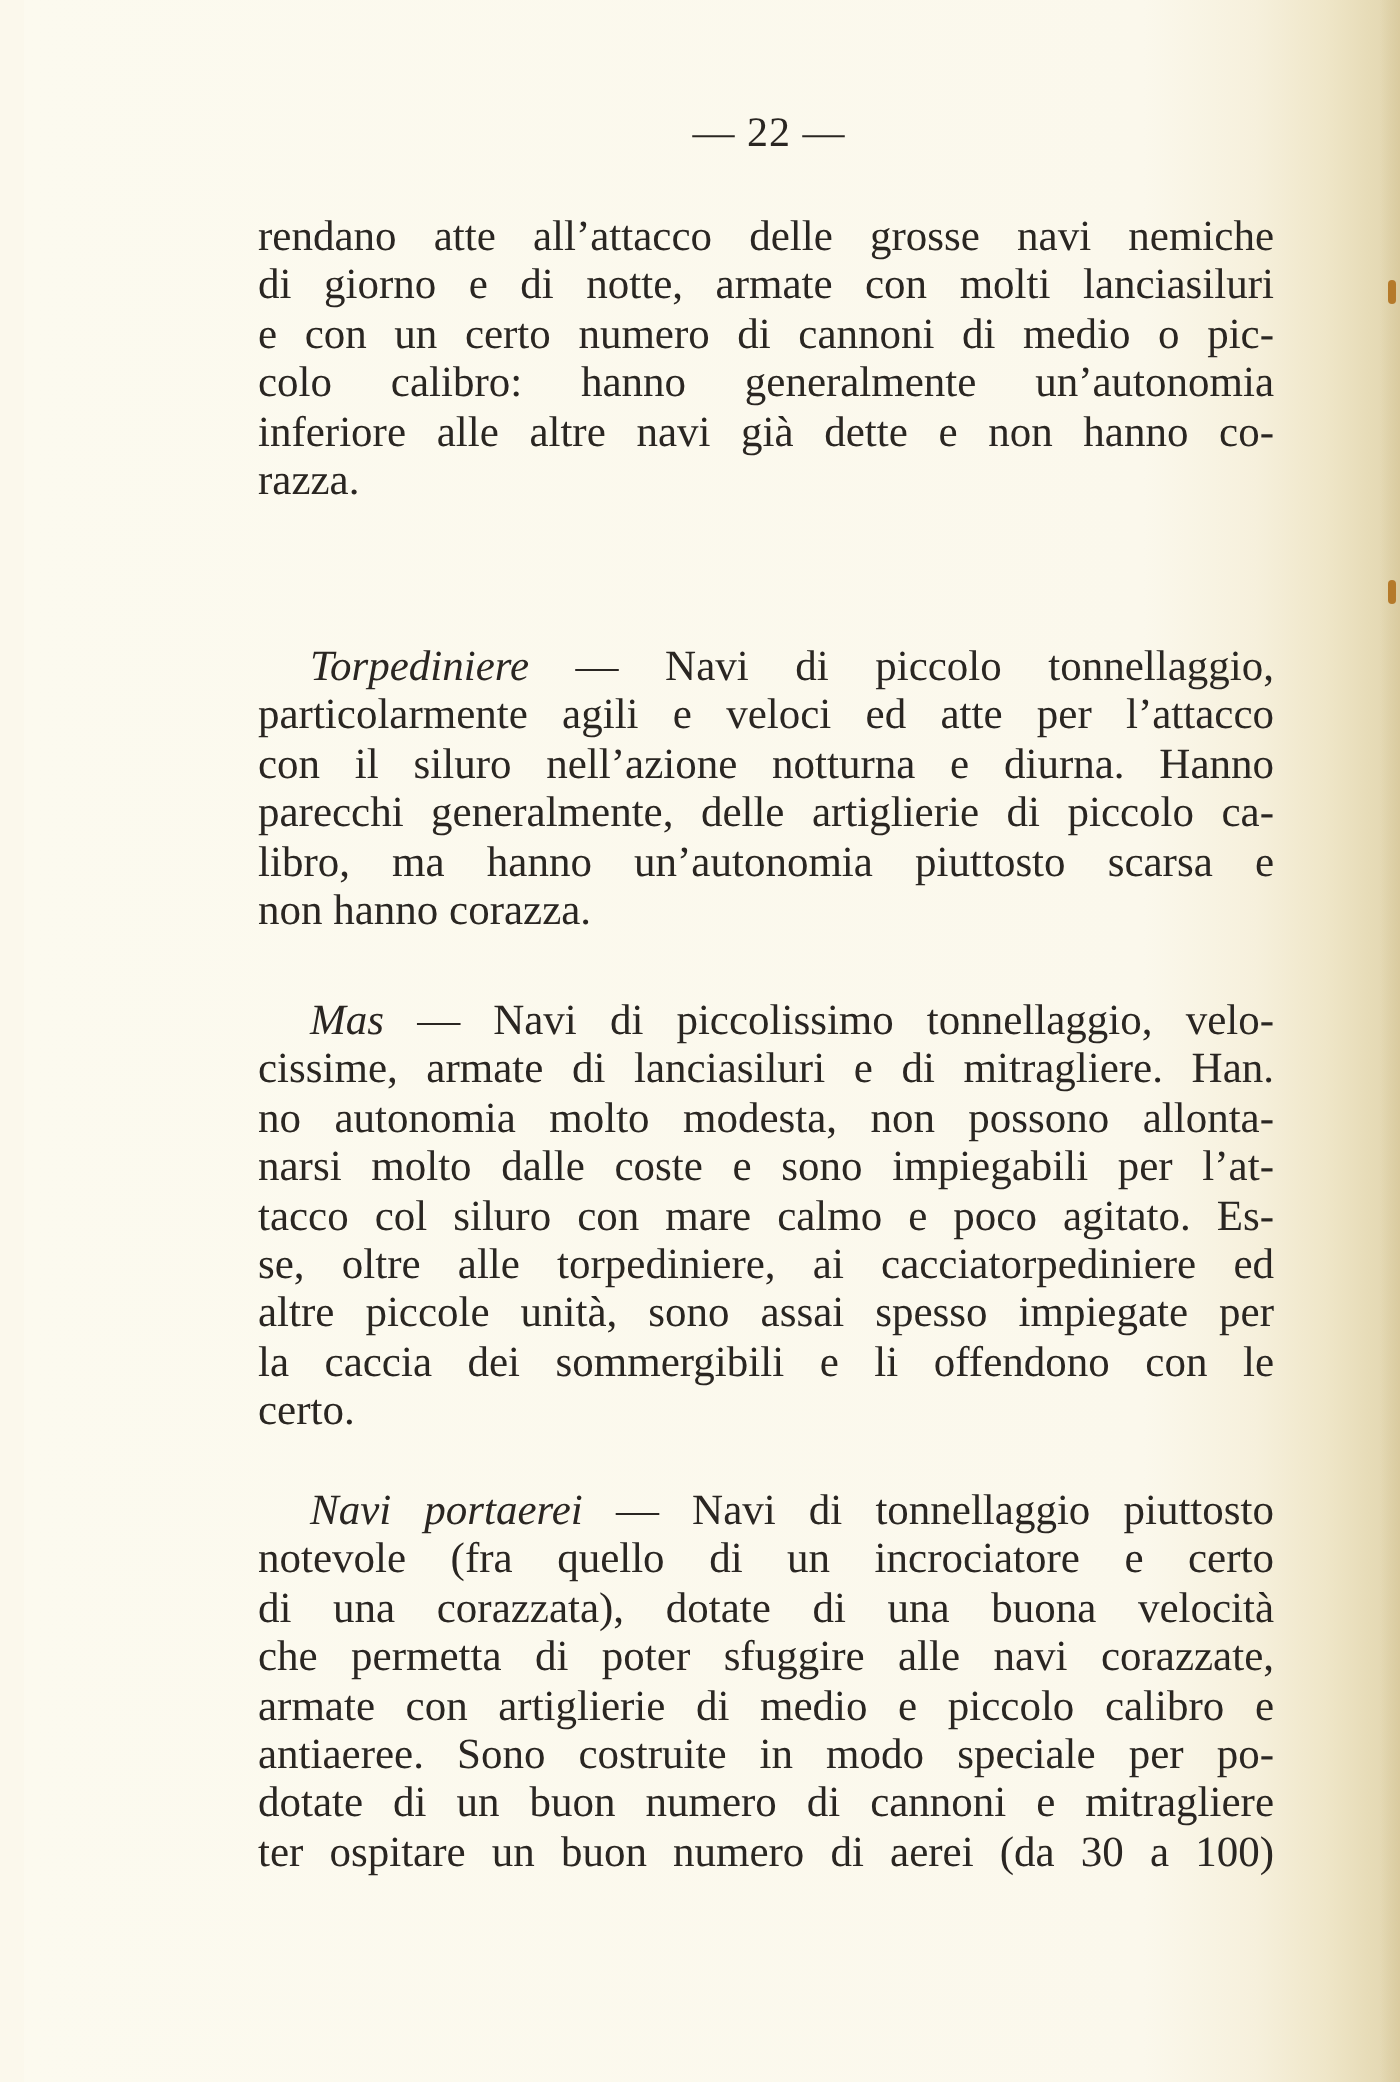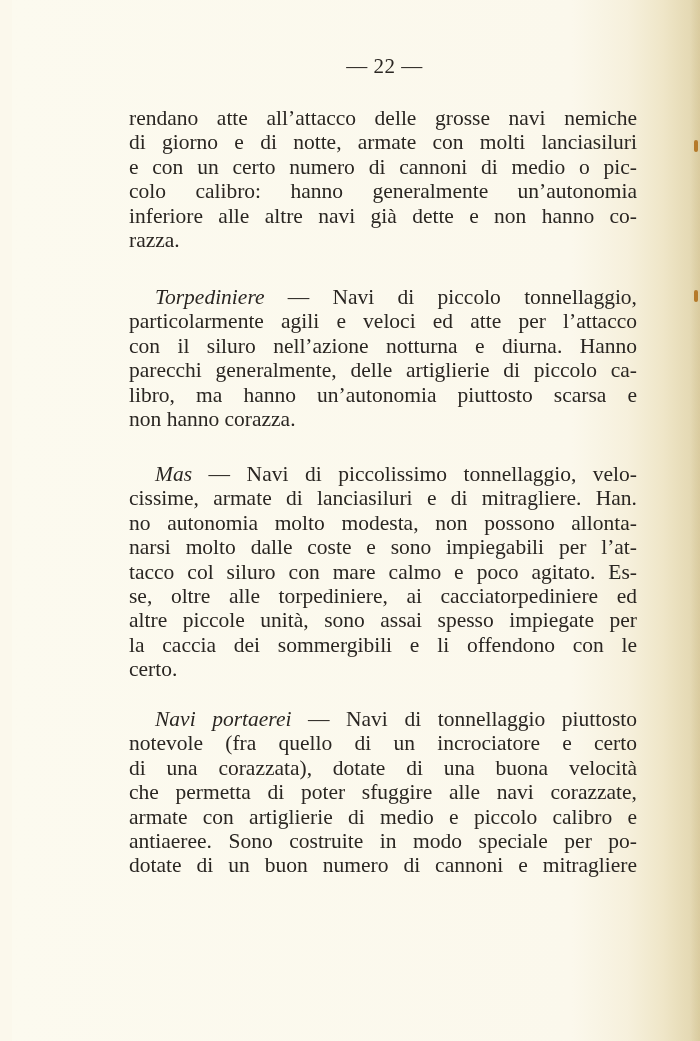--- a/index.html
+++ b/index.html
@@ -57,21 +57,21 @@
       text-align-last: justify;
       white-space: nowrap;
     }
     .text-block .line.last {
       text-align-last: left;
     }
     .para1 { top: 106px; }
     .para2 { top: 285px; }
     .para3 { top: 462px; }
     .para4 { top: 707px; }
-    .indent { padding-left: 26px; }
+    .indent { padding-left: 26px; margin-top: 36px; }
     .term { font-style: italic; }
   </style>
 </head>
 <body>
 
 <div class="page">
   <div class="spine">
     <span class="spine-mark" style="top:140px; right:14px;"></span>
     <span class="spine-mark" style="top:290px; right:14px;"></span>
   </div>
@@ -109,14 +109,15 @@
   </div>
 
   <div class="text-block para4">
     <span class="line indent"><span class="term">Navi portaerei</span><span> — Navi di tonnellaggio piuttosto</span></span>
     <span class="line">notevole (fra quello di un incrociatore e certo</span>
     <span class="line">di una corazzata), dotate di una buona velocità</span>
     <span class="line">che permetta di poter sfuggire alle navi corazzate,</span>
     <span class="line">armate con artiglierie di medio e piccolo calibro e</span>
     <span class="line">antiaeree. Sono costruite in modo speciale per po-</span>
     <span class="line">dotate di un buon numero di cannoni e mitragliere</span>
+    <span class="line">ter ospitare un buon numero di aerei (da 30 a 100)</span>
   </div>
 </div>
 
 </body></html>

